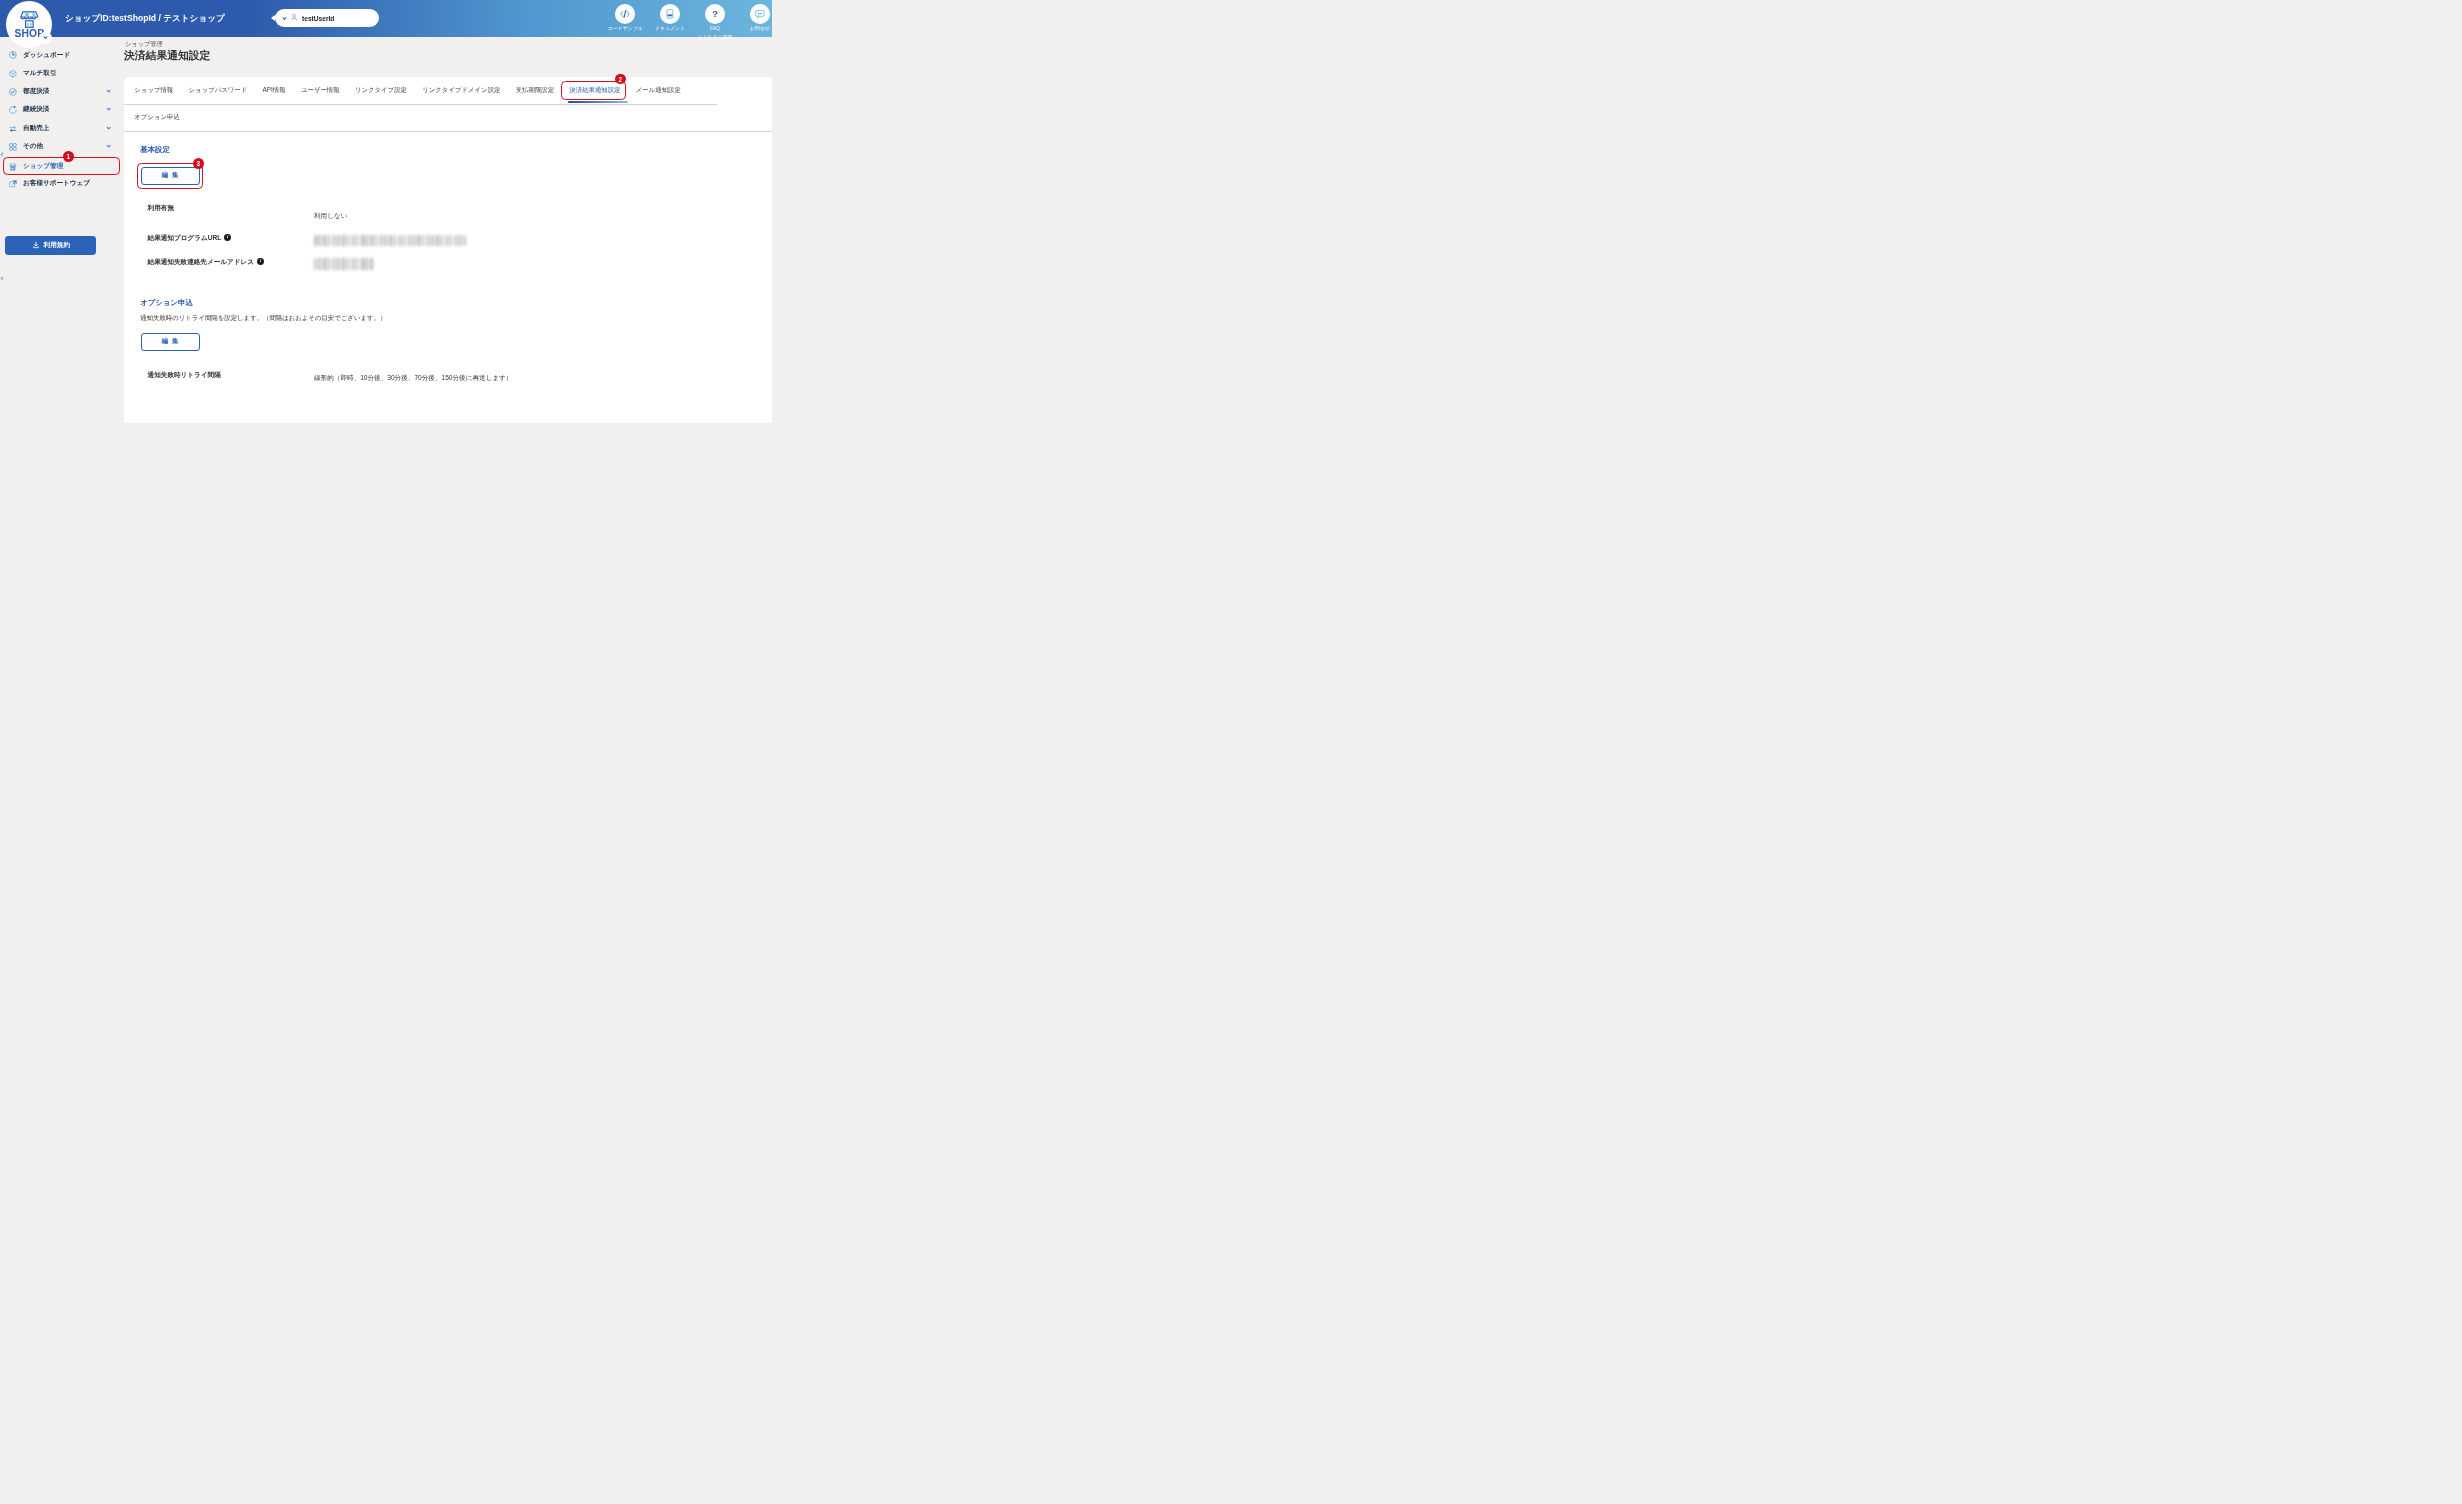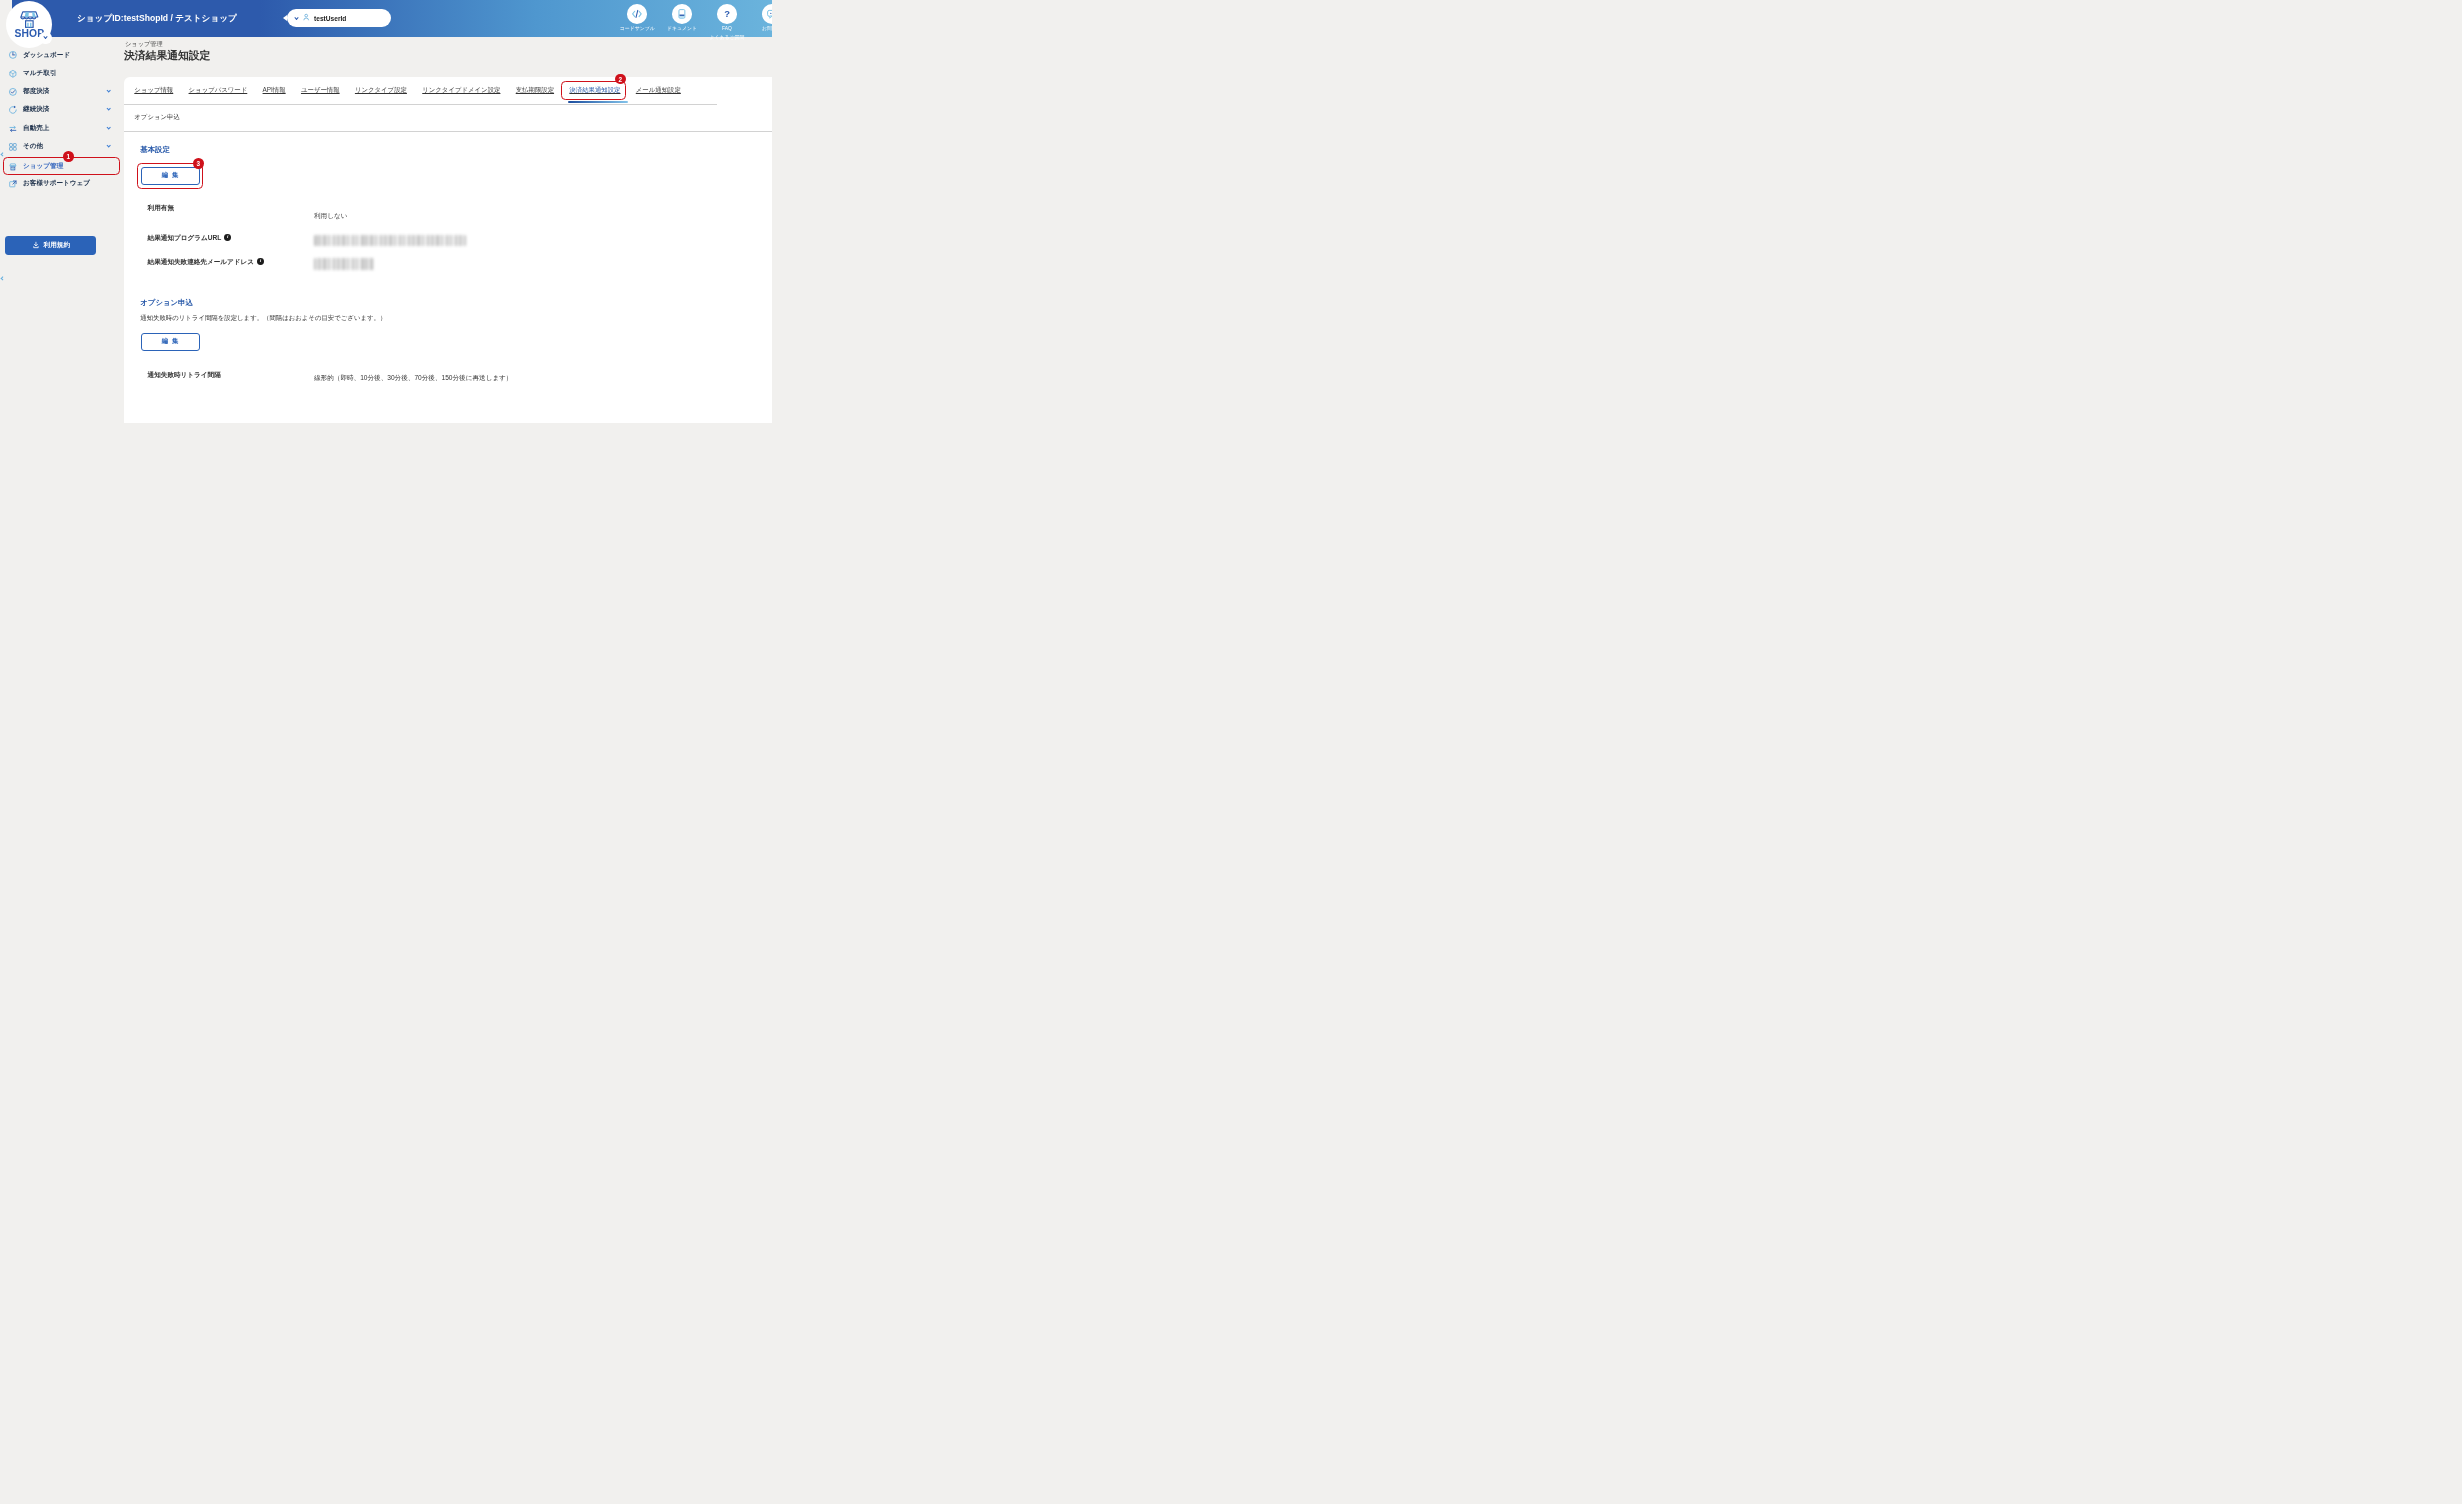--- a/index.html
+++ b/index.html
@@ -1,20 +1,20 @@
 <!DOCTYPE html>
 <html style="font-size:7.9px"><head>
 <meta charset="utf-8">
 <style>
   * { margin:0; padding:0; box-sizing:border-box; }
   html,body { width:772px; height:423px; overflow:hidden; }
   body { font-family:"Liberation Sans","DejaVu Sans",sans-serif; background:#f1f0ee; position:relative; color:#333; }
 
   
-  .header { position:absolute; left:12px; top:0; width:772px; height:37px;
+  .header { position:absolute; left:0; top:0; width:772px; height:37px;
     background:linear-gradient(90deg,#2d5aac 0%,#2d5aac 32%,#4f97cf 68%,#6cb5dd 100%); z-index:30; }
   .logo-circle { position:absolute; left:6.4px; top:1px; width:46px; height:47px; background:#fff; border-radius:50%;
     z-index:40; display:flex; flex-direction:column; align-items:center; justify-content:center; }
   .logo-text { color:#2d5cb0; font-weight:800; font-size:10.3px; letter-spacing:0.2px; margin-top:-1px; }
   .logo-sub { position:absolute; left:32.5px; top:30.5px; width:12.8px; height:12.8px; border-radius:50%; background:#fff;
     display:flex; align-items:center; justify-content:center; }
   .chev { display:inline-block; width:3.9px; height:3.9px; border-right:1.2px solid #2d5cb0; border-bottom:1.2px solid #2d5cb0; }
   .chev.down { transform:rotate(45deg) translate(-0.5px,-0.5px); }
   .chev.small { width:3px; height:3px; border-width:1px; }
   .header-title { position:absolute; left:65px; top:0; height:37px; line-height:37px;
@@ -44,21 +44,21 @@
   .terms-btn { position:absolute; left:5.4px; top:199px; width:91px; height:18.7px; background:#2b63b8; border:none;
     border-radius:3.4px; color:#fff; font-size:6.6px; font-weight:700; display:flex; align-items:center;
     justify-content:center; gap:3.9px; cursor:pointer; font-family:inherit; }
   .edge-chev { position:absolute; left:0.5px; width:3.4px; height:3.4px; border-left:1px solid #63aede;
     border-bottom:1px solid #63aede; transform:rotate(45deg); }
 
   
   .breadcrumb { position:absolute; left:125px; top:40px; font-size:6.2px; color:#4a4a4a; cursor:pointer; }
   .page-title { position:absolute; left:124px; top:49px; font-size:10.8px; font-weight:800; color:#333; }
   .card { position:absolute; left:124px; top:77px; width:648px; height:346px; background:#fff;
-    border-top-left-radius:5.9px;text-decoration:underline; }
+    border-top-left-radius:5.9px; }
   .tabs-row { position:relative; height:26.6px; display:flex; align-items:center; gap:15.3px; padding-left:10.3px; }
   .tab { font-size:6.4px; color:#3c3c3c; white-space:nowrap; cursor:pointer; position:relative; }
   .tab.active { color:#2456a8; }
   .tab.active .underline { position:absolute; left:-1.5px; bottom:-8.4px; width:60px; height:2px; border-radius:1px;
     background:linear-gradient(90deg,#1c4d9e,#83c3ea); }
   .divider1 { position:absolute; left:0; top:26.6px; width:593px; height:1px; background:#d2d2d2; }
   .subtab-row { position:absolute; left:0; top:27.6px; width:648px; height:26.6px; display:flex; align-items:center; padding-left:10.3px; }
   .subtab { font-size:6.4px; color:#3c3c3c; cursor:pointer; }
   .divider2 { position:absolute; left:0; top:54px; width:648px; height:1px; background:#d2d2d2; }
 

